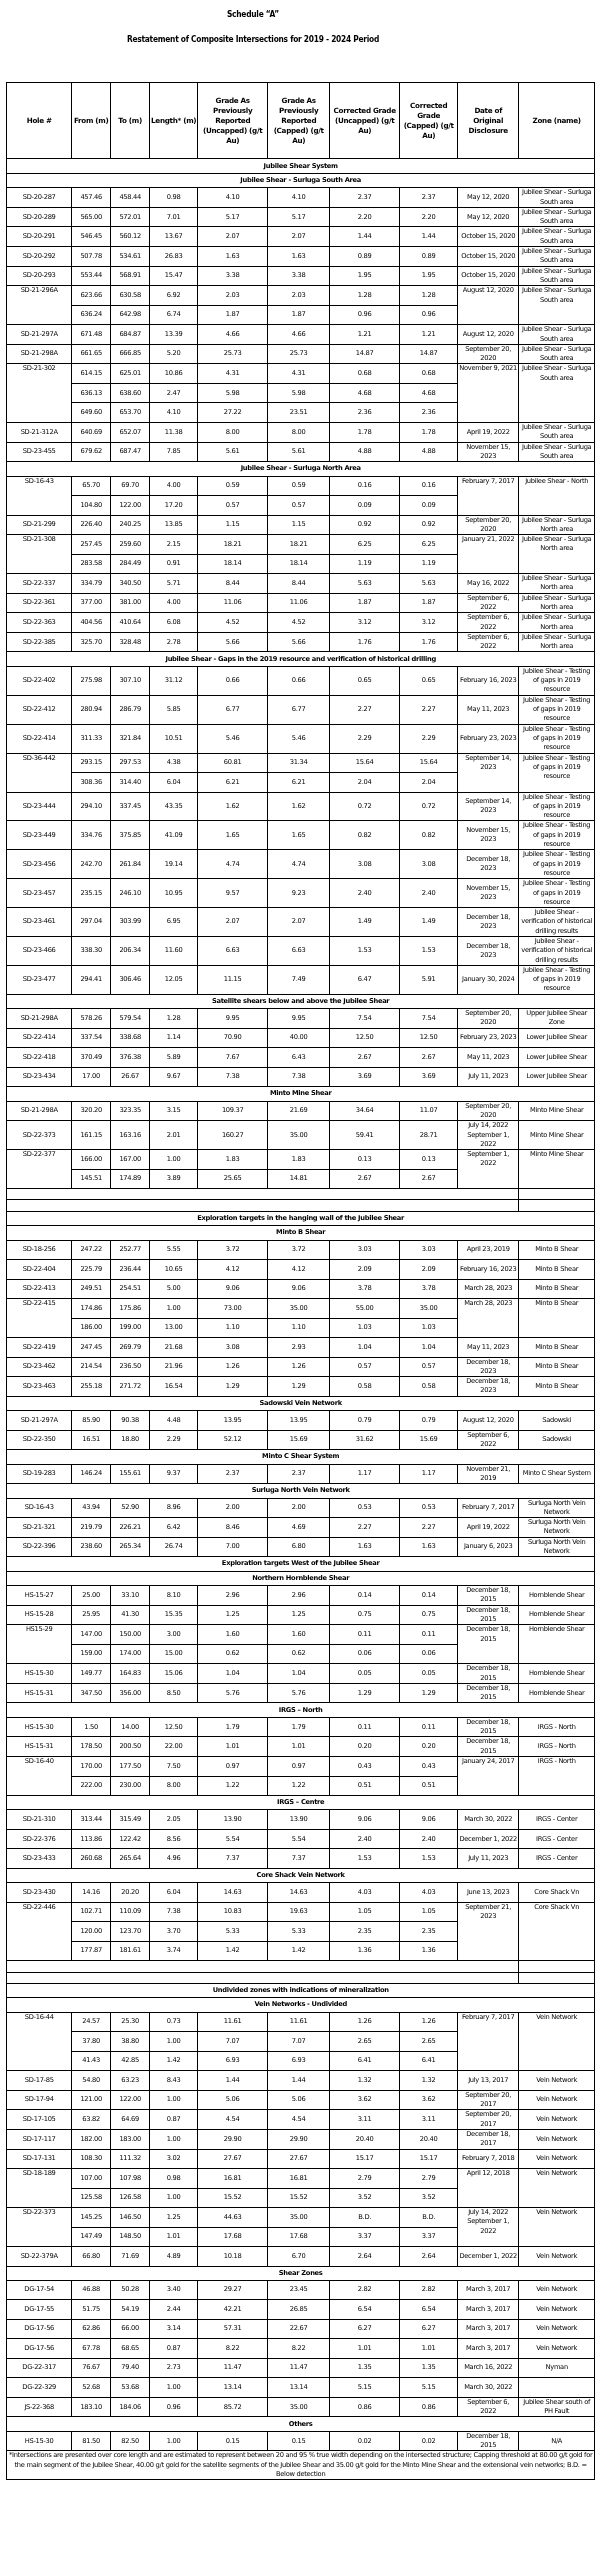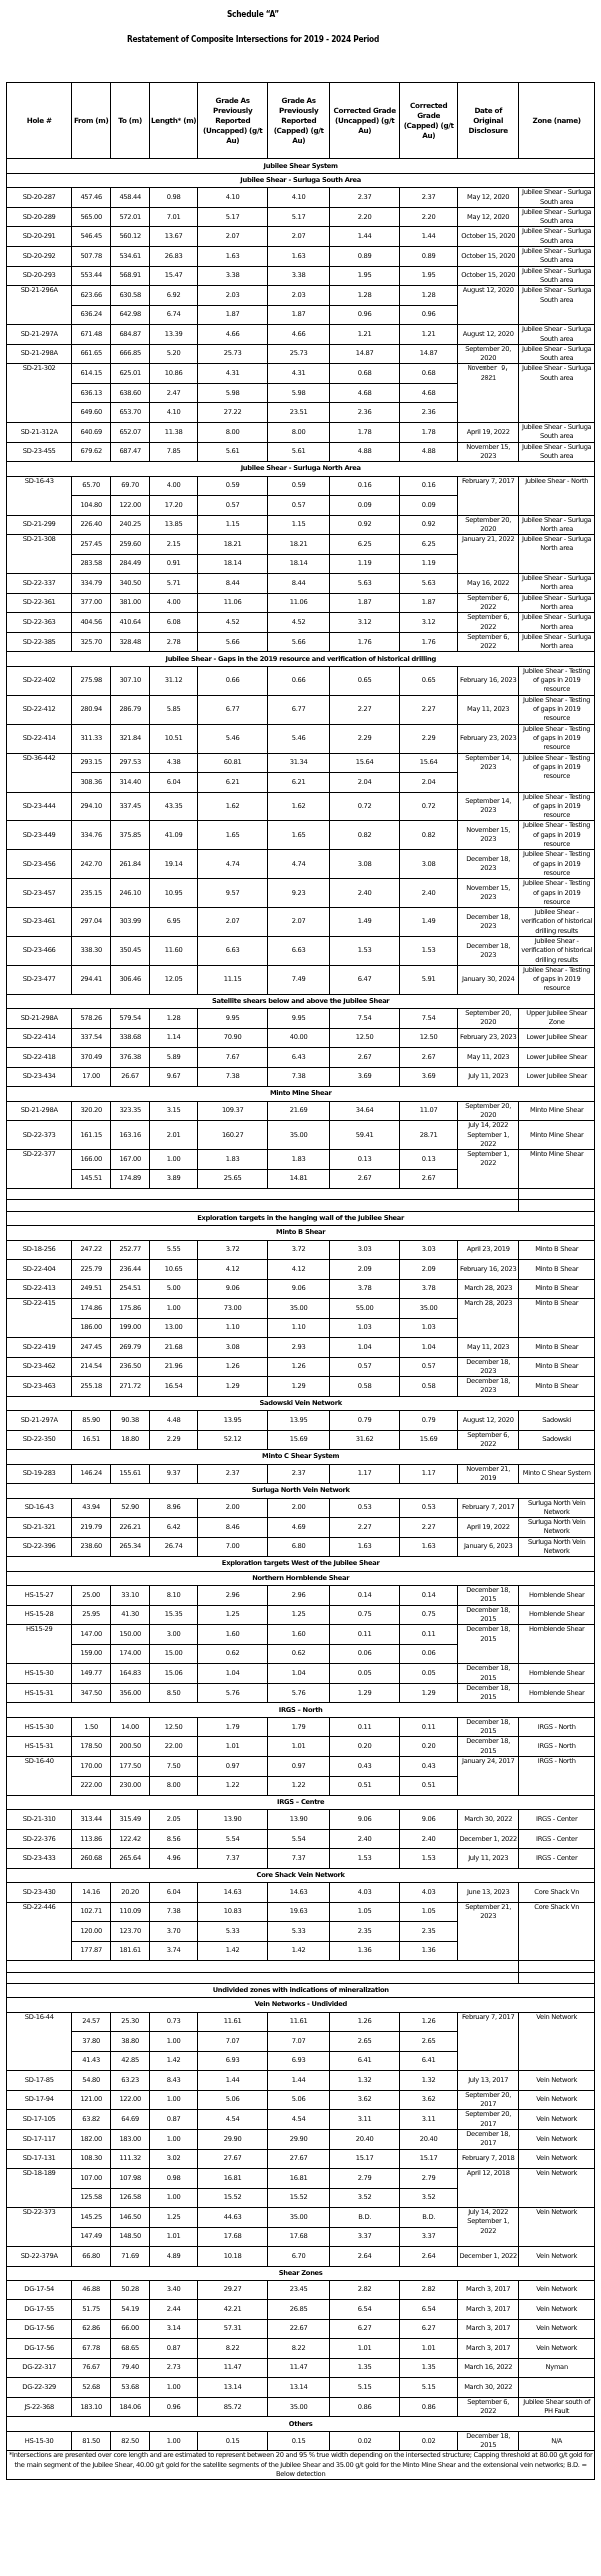--- a/index.html
+++ b/index.html
@@ -170,21 +170,21 @@
         </tr>
         <tr>
           <td rowspan="3" class="hole" style="vertical-align: top;">SD-21-302</td>
           <td class="num">614.15</td>
           <td class="num">625.01</td>
           <td class="num">10.86</td>
           <td class="num">4.31</td>
           <td class="num">4.31</td>
           <td class="num">0.68</td>
           <td class="num">0.68</td>
-          <td rowspan="3" class="date" style="vertical-align: top; font-family: Liberation Mono, monospace;">November 9, 2021</td>
+          <td rowspan="3" class="date" style="vertical-align: top;">November 9, 2021</td>
           <td rowspan="3" class="zone" style="vertical-align: top;">Jubilee Shear - Surluga South area</td>
         </tr>
         <tr>
           <td class="num">636.13</td>
           <td class="num">638.60</td>
           <td class="num">2.47</td>
           <td class="num">5.98</td>
           <td class="num">5.98</td>
           <td class="num">4.68</td>
           <td class="num">4.68</td>
@@ -443,21 +443,21 @@
           <td class="num">2.07</td>
           <td class="num">2.07</td>
           <td class="num">1.49</td>
           <td class="num">1.49</td>
           <td rowspan="1" class="date">December 18, 2023</td>
           <td rowspan="1" class="zone">Jubilee Shear - verification of historical drilling results</td>
         </tr>
         <tr>
           <td rowspan="1" class="hole">SD-23-466</td>
           <td class="num">338.30</td>
-          <td class="num">350.45</td>
+          <td class="num">206.34</td>
           <td class="num">11.60</td>
           <td class="num">6.63</td>
           <td class="num">6.63</td>
           <td class="num">1.53</td>
           <td class="num">1.53</td>
           <td rowspan="1" class="date">December 18, 2023</td>
           <td rowspan="1" class="zone">Jubilee Shear - verification of historical drilling results</td>
         </tr>
         <tr>
           <td rowspan="1" class="hole">SD-23-477</td>

